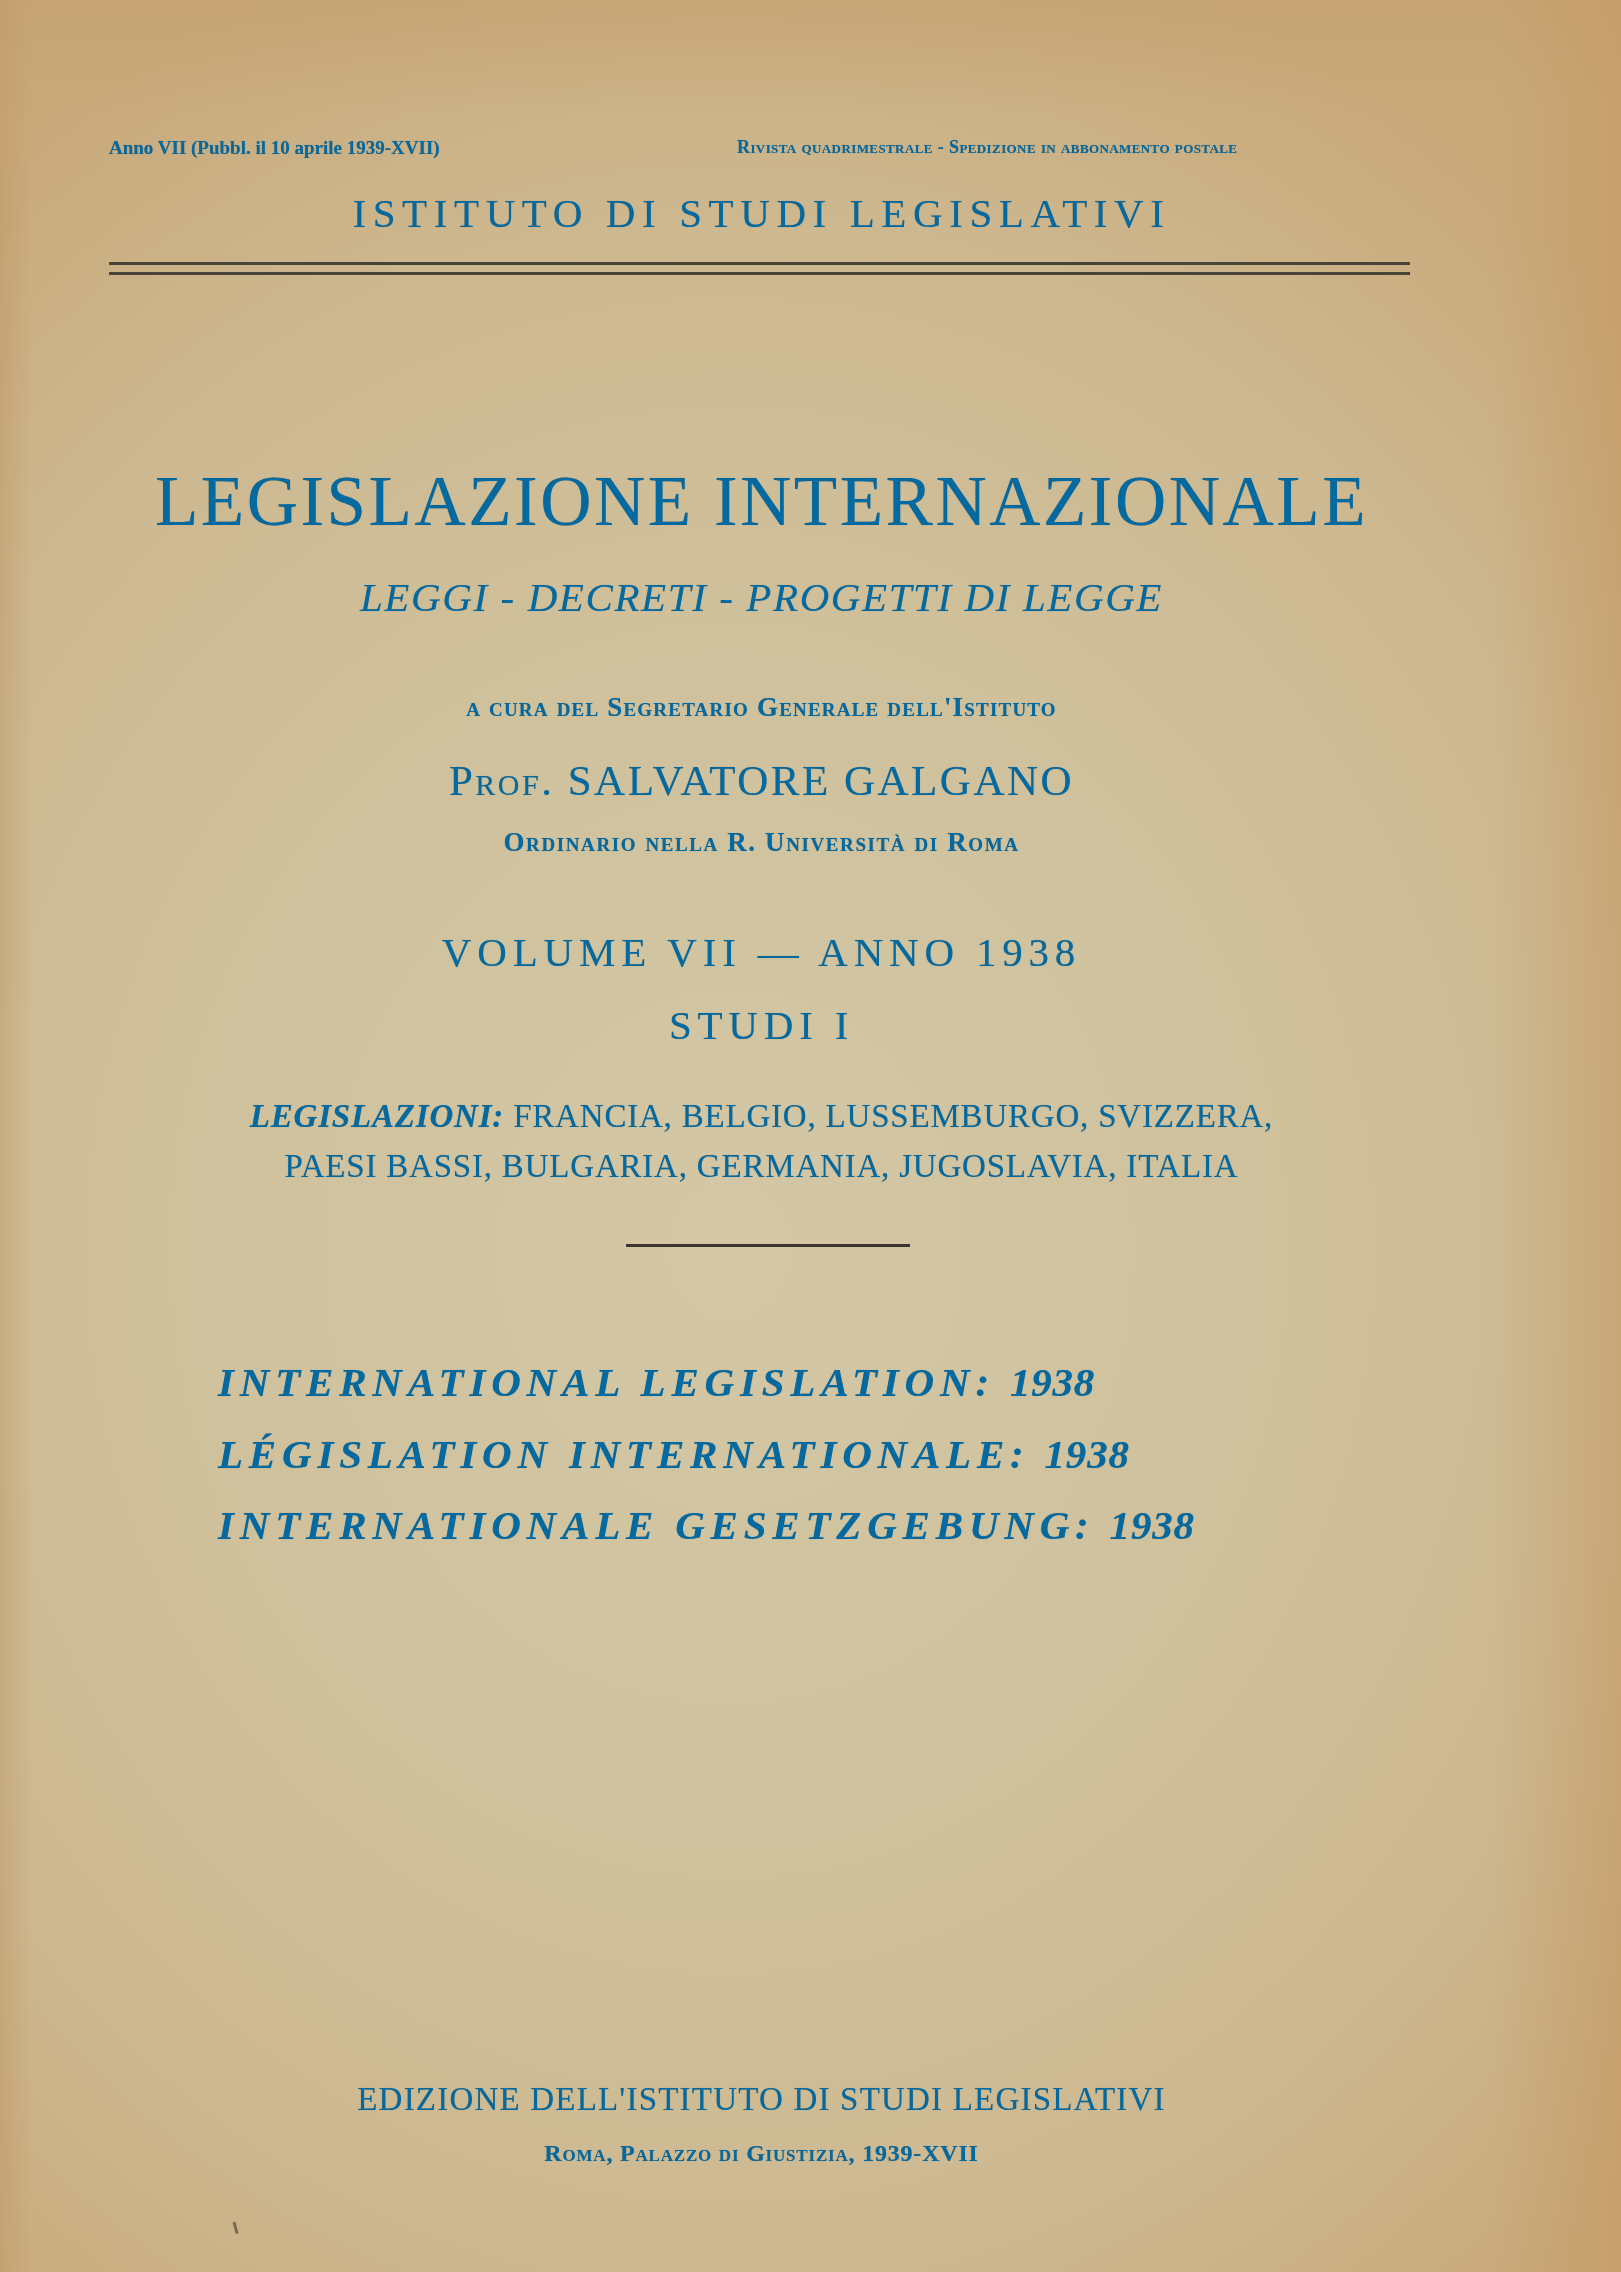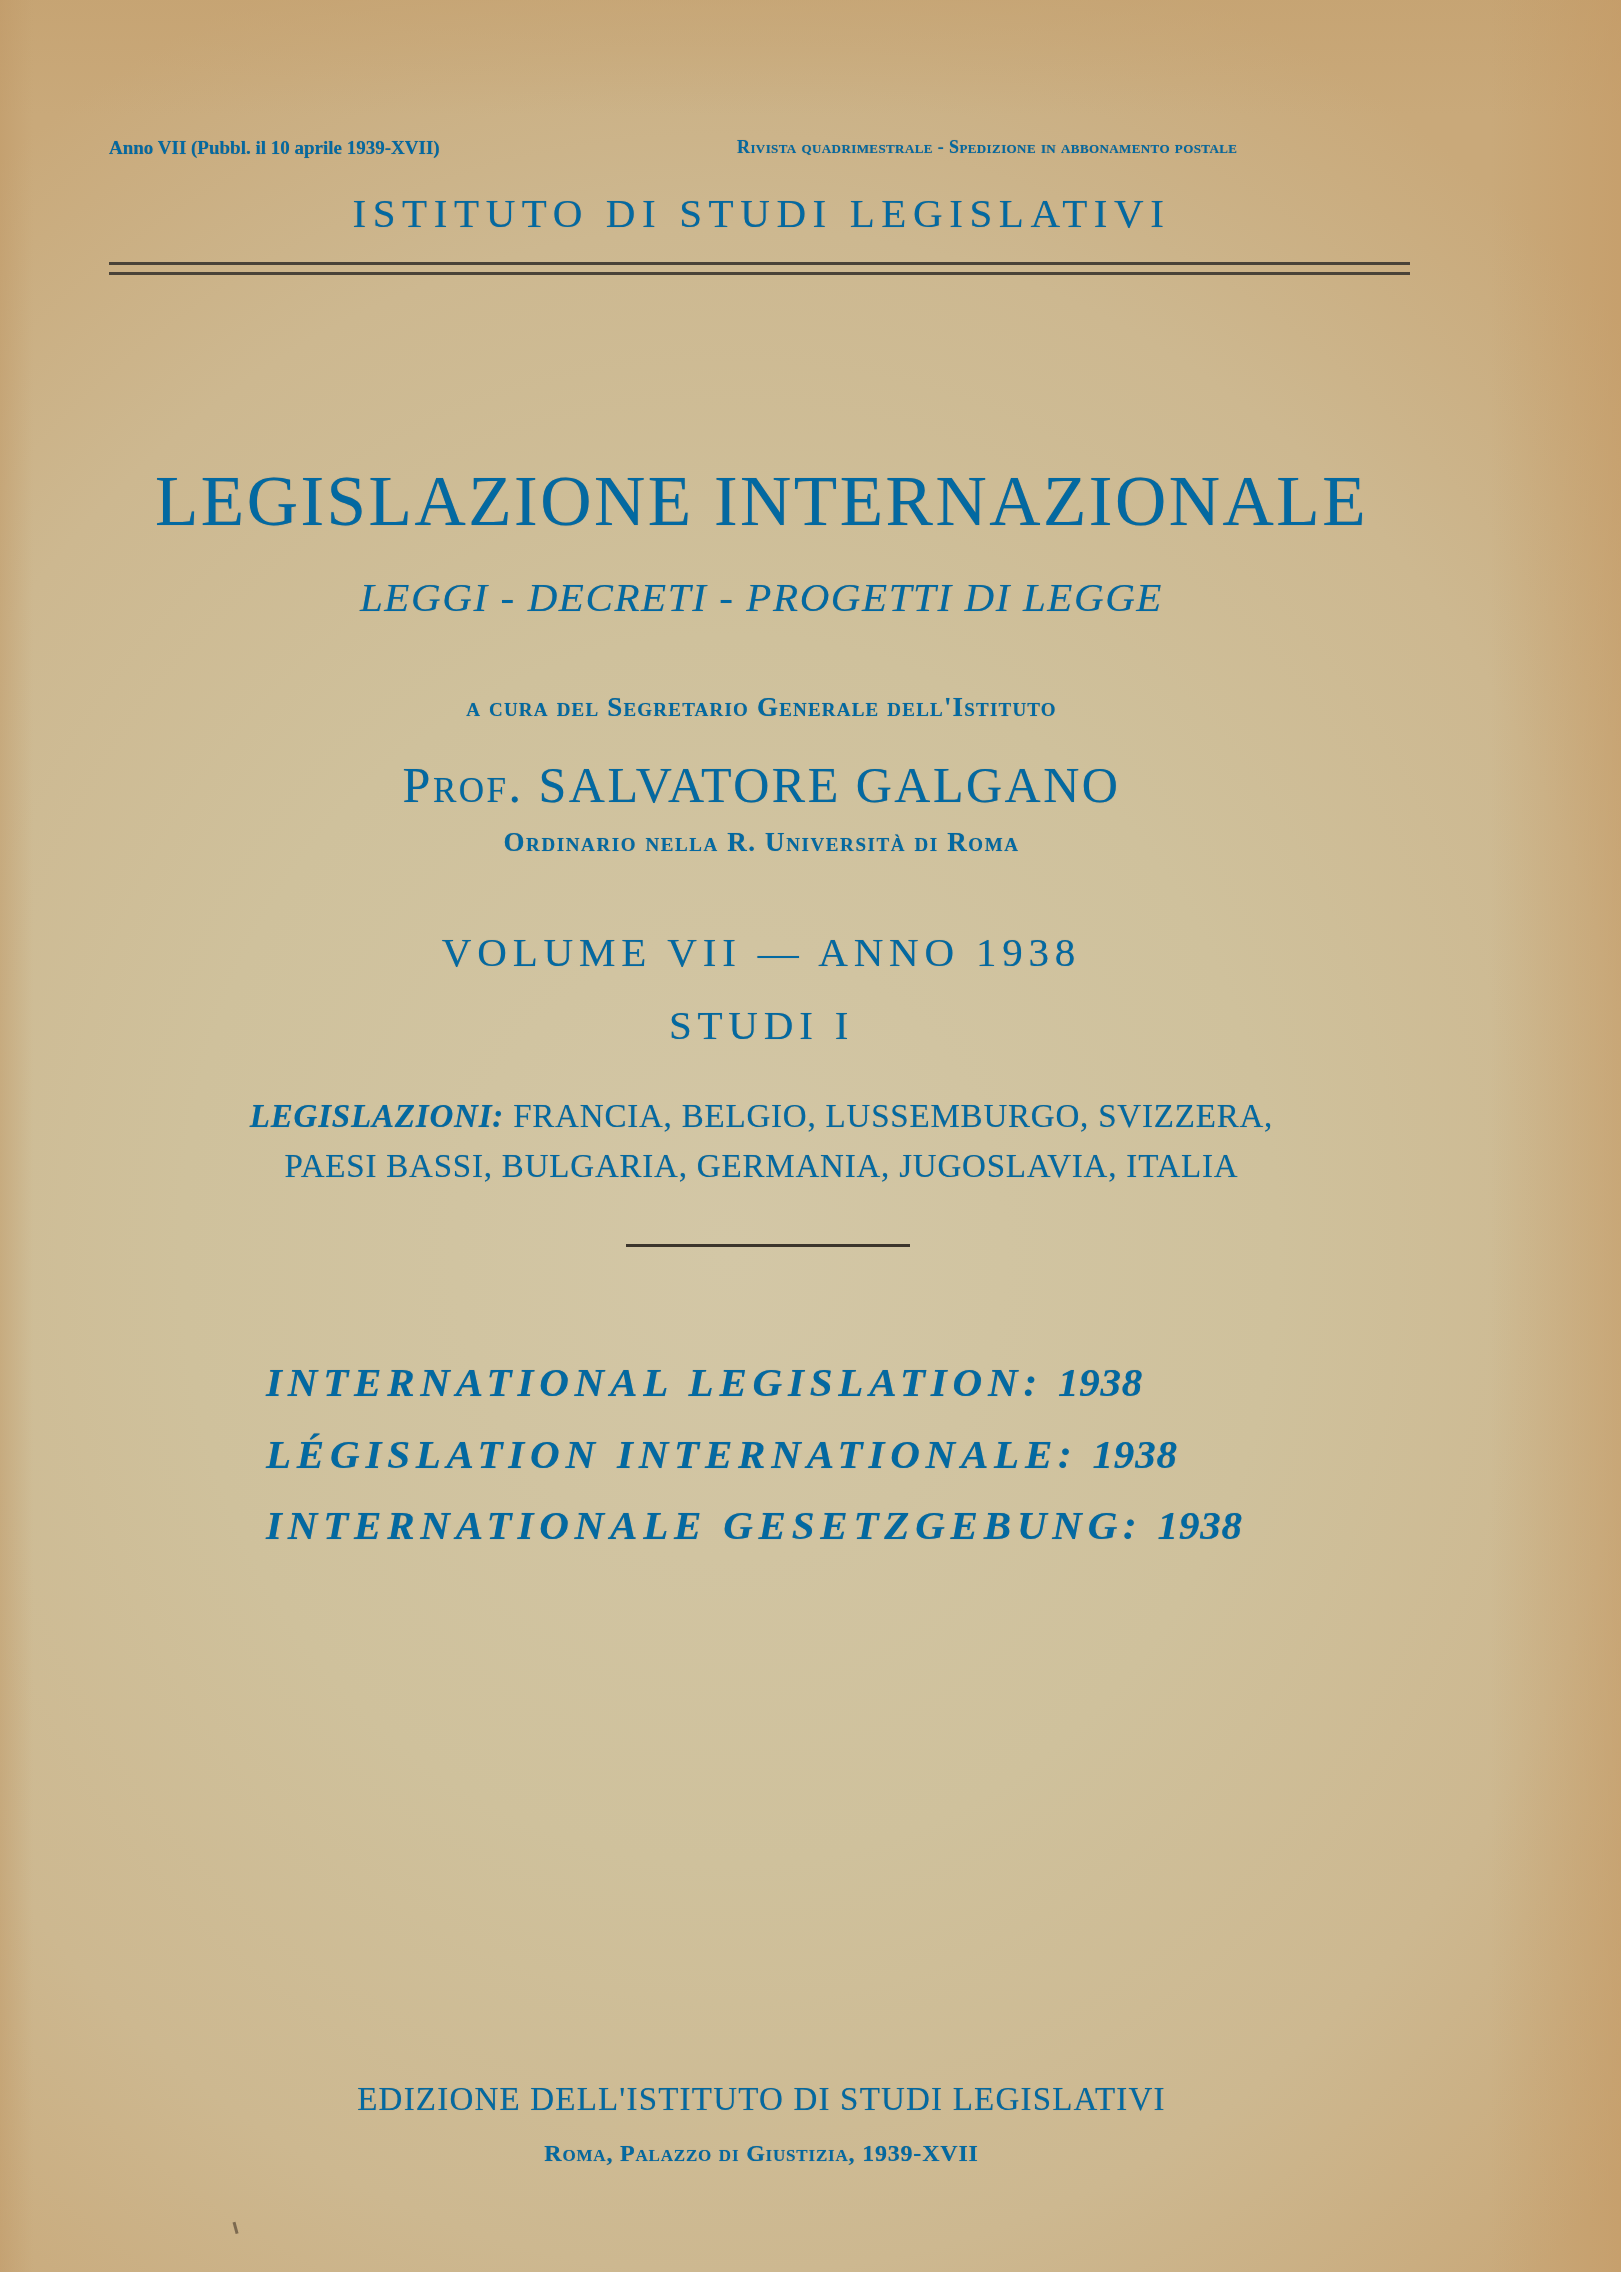--- a/index.html
+++ b/index.html
@@ -20,30 +20,30 @@
   .center { left:0; width:1523px; text-align:center; }
   .ink { color:#0369a1; text-shadow:0 0 0.8px rgba(42,35,29,0.35); }
 
   .hdr-left { left:109px; top:137px; font-size:19px; font-weight:bold; }
   .hdr-right { left:737px; top:137px; font-size:18px; font-weight:bold; font-variant:small-caps; letter-spacing:0.4px; }
   .inst { top:189px; font-size:41px; letter-spacing:6.6px; }
   .rule { position:absolute; left:109px; width:1301px; height:2.5px; background:#4a4338; }
   .title { top:461px; font-size:71px; letter-spacing:2.5px; }
   .subtitle { top:573px; font-size:41px; font-style:italic; letter-spacing:1.6px; }
   .acura { top:692px; font-size:27px; font-variant:small-caps; letter-spacing:1.2px; font-weight:bold; }
-  .prof { top:756px; font-size:50px; letter-spacing:2.5px;text-align:center; }
+  .prof { top:756px; font-size:43px; letter-spacing:2.5px;text-align:center; }
   .prof .sc { font-variant:small-caps; }
   .ordin { top:827px; font-size:27px; font-variant:small-caps; letter-spacing:1.6px; font-weight:bold; }
   .volume { top:928px; font-size:41px; letter-spacing:5.8px; }
   .tomo { top:1001px; font-size:41px; letter-spacing:5.8px; }
   .leg1 { top:1098px; font-size:33px; letter-spacing:0.8px; }
   .leg1 .lbl { font-style:italic; font-weight:bold; }
   .leg2 { top:1148px; font-size:33px; letter-spacing:0.8px; }
   .shortrule { position:absolute; left:626px; top:1244px; width:284px; height:2.5px; background:#3c352c; }
-  .eng { font-size:41px; font-weight:bold; font-style:italic; letter-spacing:5.8px; left:218px;margin-left:48px; }
+  .eng { font-size:41px; font-weight:bold; font-style:italic; letter-spacing:5.8px; left:218px; }
   .eng1 { top:1358px; }
   .eng2 { top:1430px; }
   .eng3 { top:1501px; }
   .eng .yr { letter-spacing:0.8px; margin-left:15px; }
   .edizione { top:2081px; font-size:33px; letter-spacing:1.2px; }
   .roma { top:2140px; font-size:24px; font-variant:small-caps; font-weight:bold; letter-spacing:0.8px; }
   .speck { position:absolute; width:2.5px; height:11.5px; background:#5a4a38; transform:rotate(-15deg); opacity:0.7; }
 </style>
 </head>
 <body>

